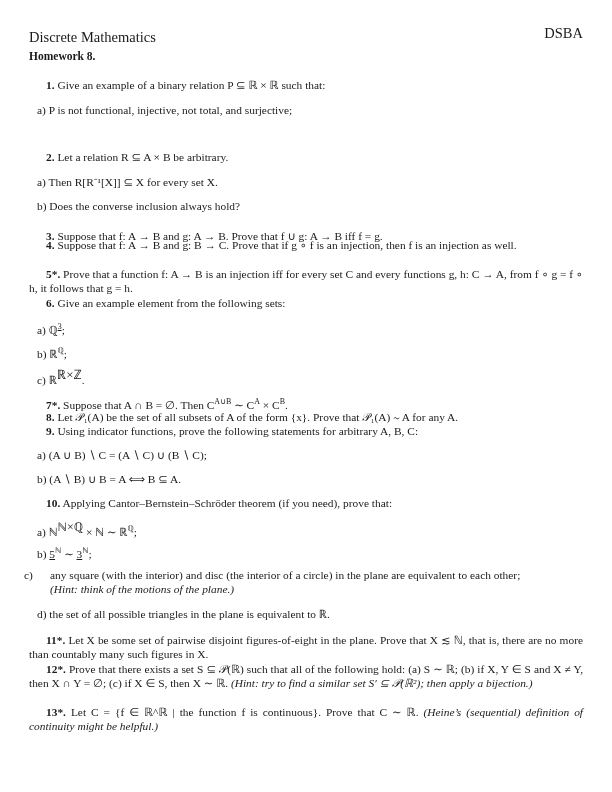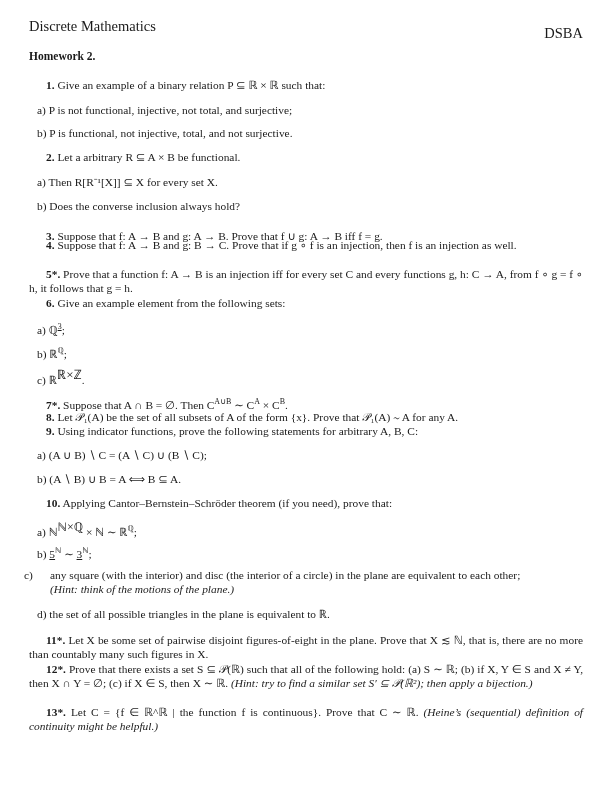--- a/index.html
+++ b/index.html
@@ -2,21 +2,21 @@
 <html><head>
 <meta charset="utf-8">
 <style>
   html, body { margin: 0; padding: 0; background: #ffffff; }
   body {
     width: 612px; height: 792px; position: relative; overflow: hidden;
     font-family: "DejaVu Serif", "Liberation Serif", serif;
     color: #1a1a1a;
   }
   .page { position: absolute; left: 0; top: 0; width: 612px; height: 792px; }
-  .hdr-title { position: absolute; left: 29px; top: 18px; font-size: 14.5px; font-family: "Liberation Serif", serif; }
+  .hdr-title { position: absolute; left: 29px; top: 29px; font-size: 14.5px; font-family: "Liberation Serif", serif; }
   .hdr-right { position: absolute; right: 29px; top: 25px; font-size: 14.5px; font-family: "Liberation Serif", serif; }
   .hdr-sub { position: absolute; left: 29px; top: 50px; font-size: 11.5px; font-weight: bold; font-family: "Liberation Serif", serif; }
 
   .line {
     position: absolute; font-family: "Liberation Serif", serif; font-size: 11.4px;
     line-height: 14px; white-space: nowrap;
   }
   .para { left: 29px; width: 554px; white-space: normal; text-indent: 17px; text-align: justify; }
   .lvl0 { left: 46px; }
   .lvl1 { left: 37px; }
@@ -25,34 +25,31 @@
   .hang { padding-left: 13px; text-indent: -13px; }
   .num { font-weight: bold; }
   .it { font-style: italic; }
 </style>
 </head>
 <body>
 
 <div class="page">
   <div class="hdr-title">Discrete Mathematics</div>
   <div class="hdr-right">DSBA</div>
-  <div class="hdr-sub">Homework 2.</div>
+  <div class="hdr-sub">Homework 8.</div>
 
   <div class="line lvl0" style="top:78px">
     <span class="num">1.</span> <span>Give an example of a binary relation P ⊆ ℝ × ℝ such that:</span>
   </div>
   <div class="line lvl1" style="top:103px">
     <span>a)</span> <span>P is not functional, injective, not total, and surjective;</span>
   </div>
-  <div class="line lvl1" style="top:126px">
-    <span>b)</span> <span>P is functional, not injective, total, and not surjective.</span>
-  </div>
 
   <div class="line lvl0" style="top:150px">
-    <span class="num">2.</span> <span>Let a arbitrary R ⊆ A × B be functional.</span>
+    <span class="num">2.</span> <span>Let a relation R ⊆ A × B be arbitrary.</span>
   </div>
   <div class="line lvl1" style="top:175px">
     <span>a)</span> <span>Then R[R⁻¹[X]] ⊆ X for every set X.</span>
   </div>
   <div class="line lvl1" style="top:199px">
     <span>b)</span> <span>Does the converse inclusion always hold?</span>
   </div>
 
   <div class="line para" style="top:229px">
     <span class="num">3.</span> <span>Suppose that f: A → B and g: A → B. Prove that f ∪ g: A → B iff f = g.</span>

